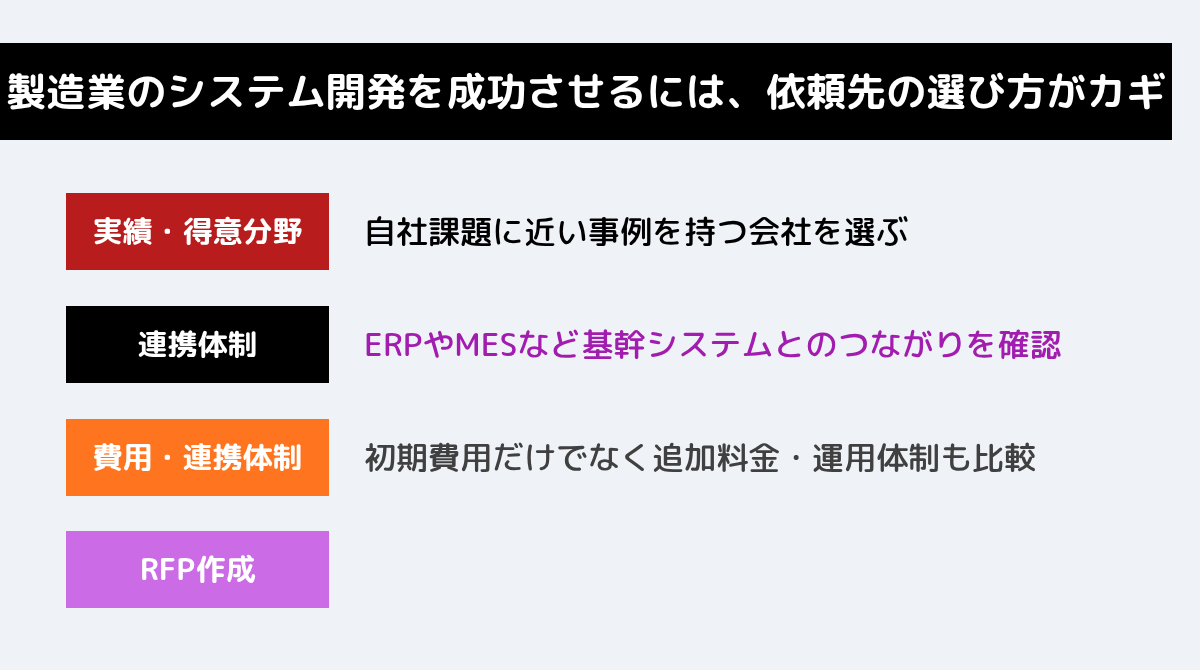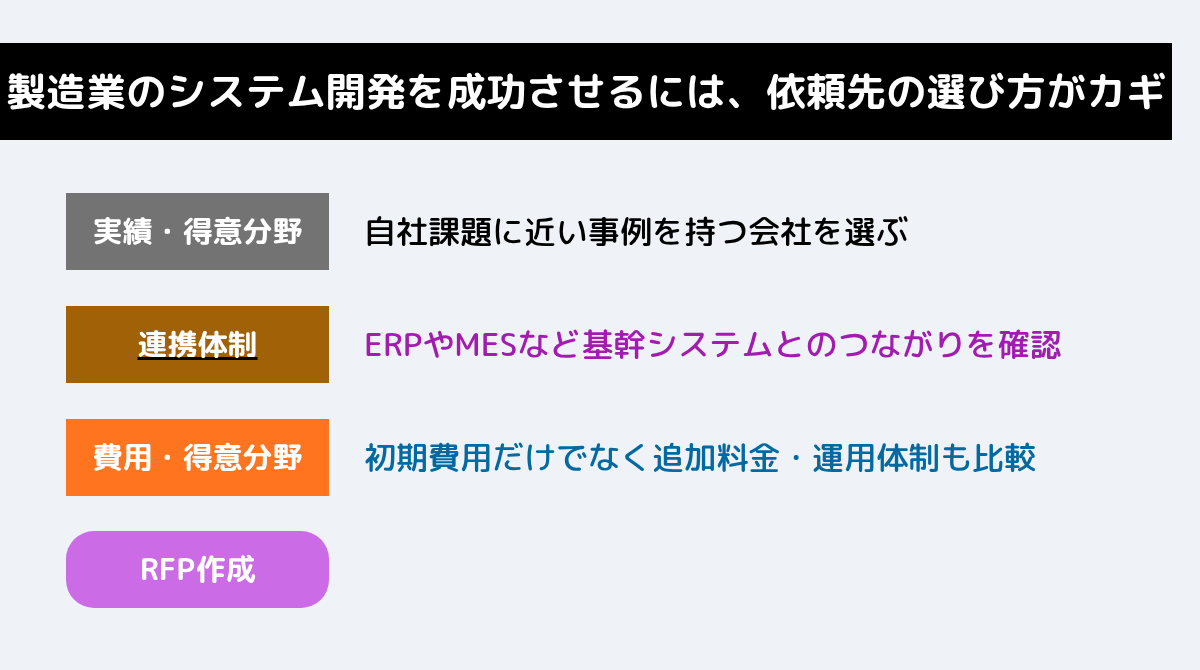--- a/index.html
+++ b/index.html
@@ -64,39 +64,39 @@
 </head>
 <body>
 
 <div class="canvas" style="background-color: rgb(239, 243, 247);">
 
   <div class="header-band" style="background-color: rgb(0, 0, 0);">
     <div class="title" style="color: rgb(255, 255, 255);">製造業のシステム開発を成功させるには、依頼先の選び方がカギ</div>
   </div>
 
   <div class="row row-0">
-    <div class="label-box" style="background-color: #737373;">
+    <div class="label-box" style="background-color: #b91c1c;">
       <span class="label-text" style="color: rgb(255, 255, 255);">実績・得意分野</span>
     </div>
     <div class="desc" style="color: rgb(0, 0, 0);">自社課題に近い事例を持つ会社を選ぶ</div>
   </div>
 
   <div class="row row-1">
-    <div class="label-box" style="background-color: #a16207; text-decoration: underline;">
+    <div class="label-box" style="background-color: #000000;">
       <span class="label-text" style="color: rgb(255, 255, 255);">連携体制</span>
     </div>
     <div class="desc" style="color: #a21caf;">ERPやMESなど基幹システムとのつながりを確認</div>
   </div>
 
   <div class="row row-2">
     <div class="label-box" style="background-color: rgb(255, 117, 31);">
-      <span class="label-text" style="color: rgb(255, 255, 255);">費用・得意分野</span>
+      <span class="label-text" style="color: rgb(255, 255, 255);">費用・連携体制</span>
     </div>
-    <div class="desc" style="color: #0369a1;">初期費用だけでなく追加料金・運用体制も比較</div>
+    <div class="desc" style="color: #404040;">初期費用だけでなく追加料金・運用体制も比較</div>
   </div>
 
   <div class="row row-3">
-    <div class="label-box" style="background-color: rgb(203, 108, 230); border-radius: 28px;">
+    <div class="label-box" style="background-color: rgb(203, 108, 230);">
       <span class="label-text" style="color: rgb(255, 255, 255);">RFP作成</span>
     </div>
   </div>
 
 </div>
 
 </body></html>

